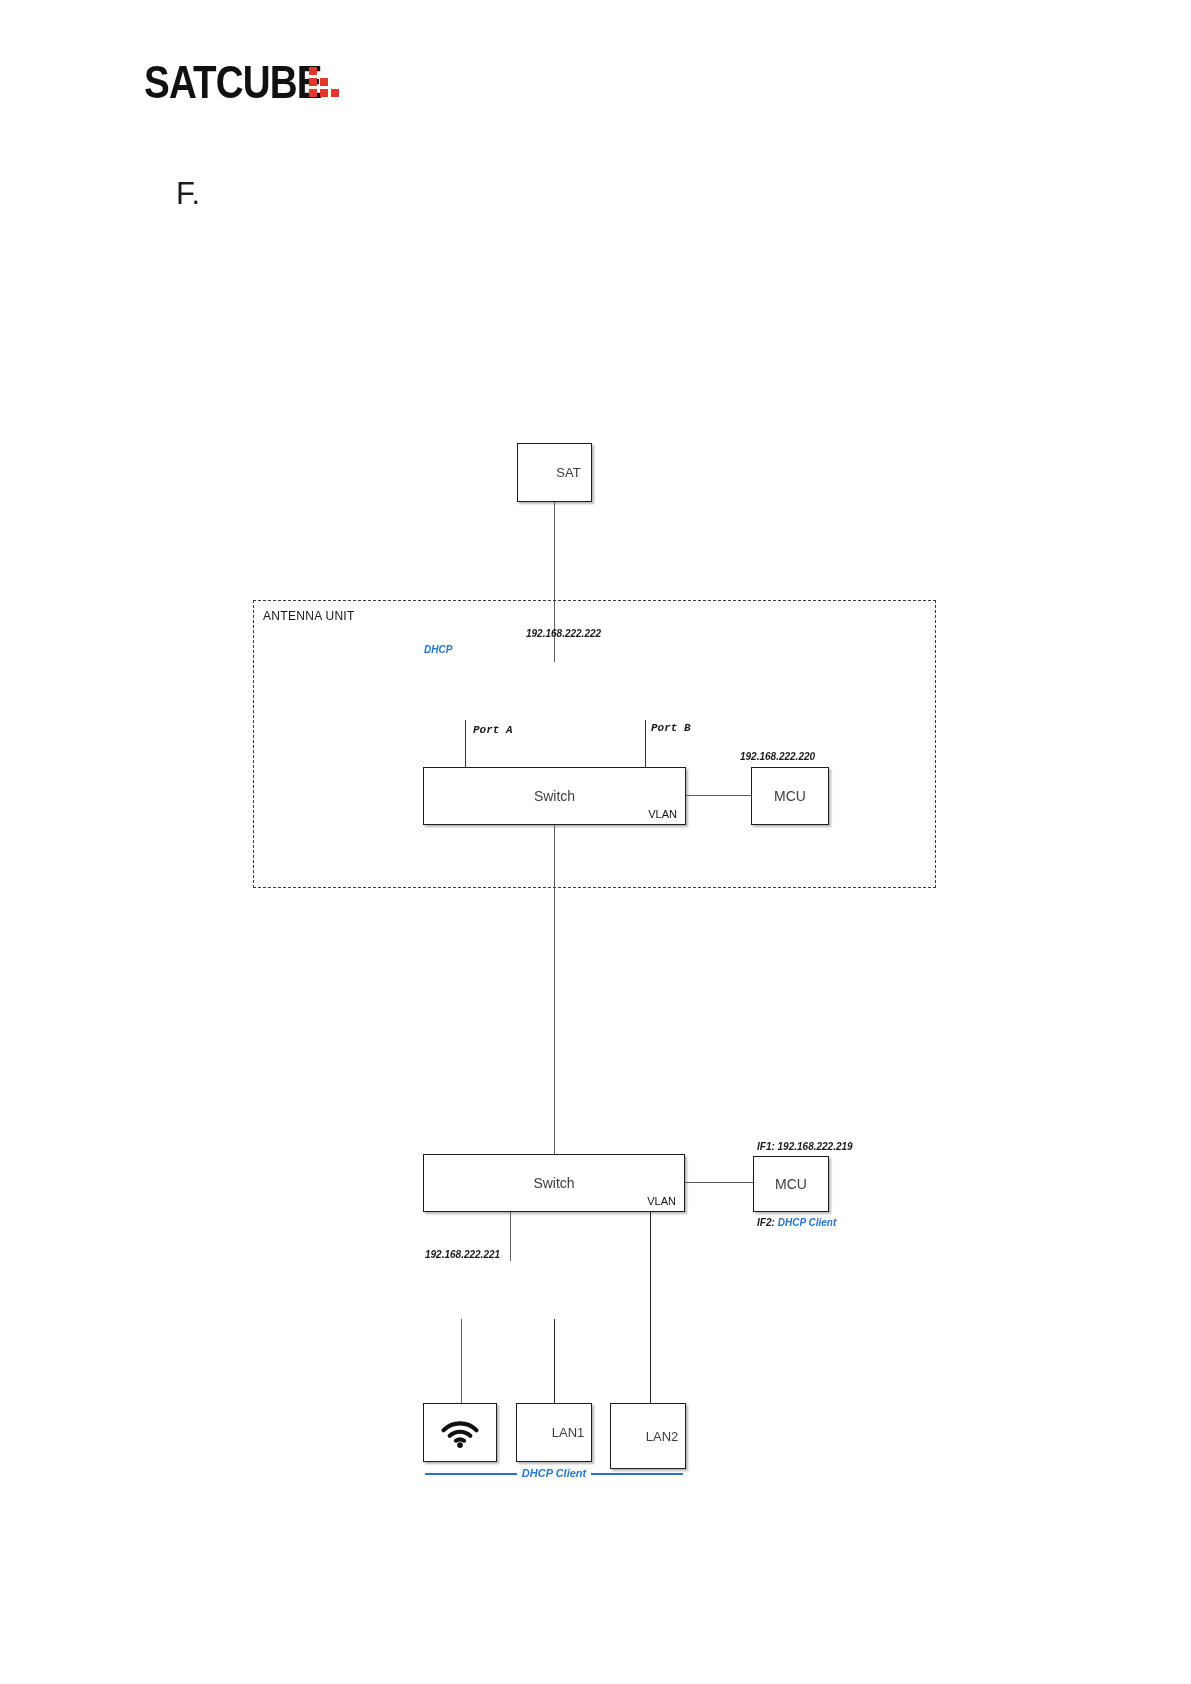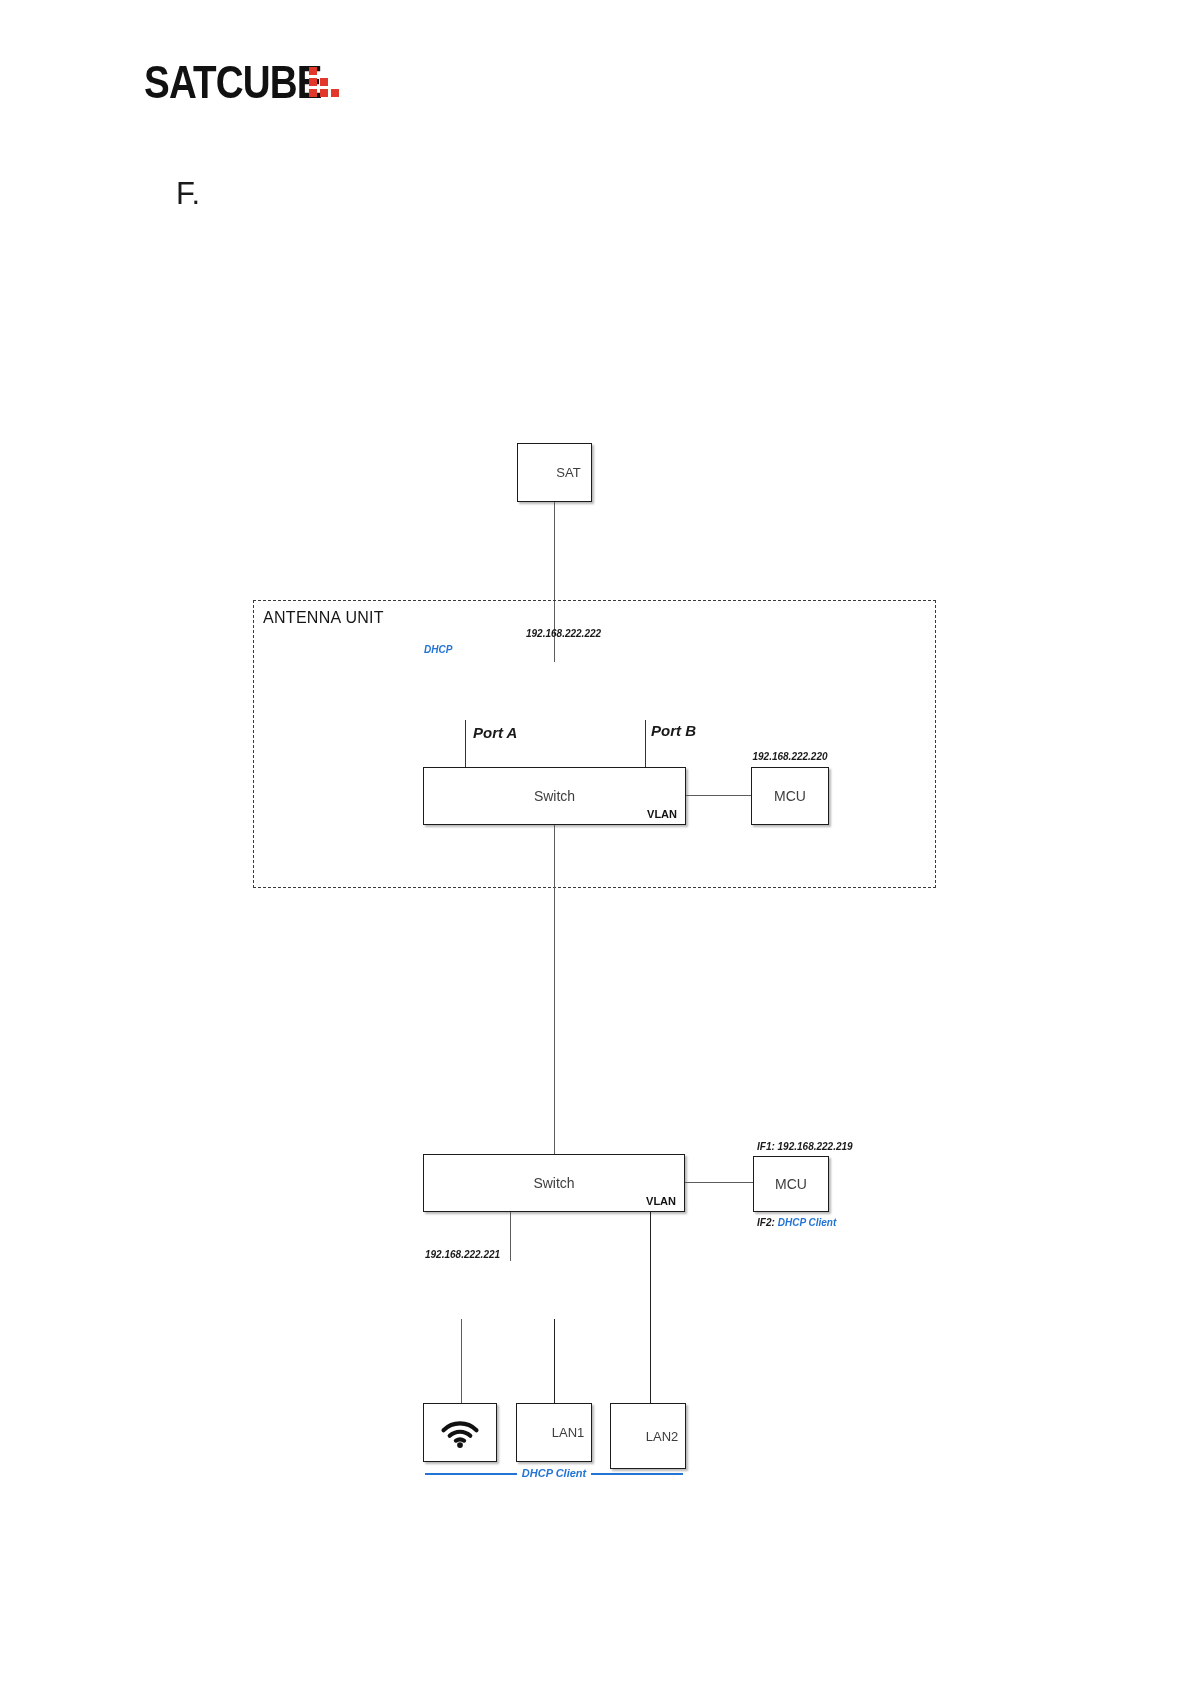--- a/index.html
+++ b/index.html
@@ -32,35 +32,35 @@
     box-shadow:2px 2px 2px rgba(0,0,0,0.28);
     display:flex; align-items:center; justify-content:center;
     font-size:14px; color:#3d3d3d;
   }
   .vline { position:absolute; width:1px; background:#5c5c5c; }
   .hline { position:absolute; height:1px; background:#5c5c5c; }
   .unit {
     position:absolute; border:1px dashed #3a3a3a; background:transparent;
   }
   .unit-title {
-    position:absolute; left:9px; top:8px; font-size:16px; color:#161616;
+    position:absolute; left:9px; top:8px; font-size:12px; color:#161616;
     letter-spacing:0.3px; white-space:nowrap;
   }
   .ip-label {
     position:absolute; font-size:10px; font-style:italic; font-weight:bold;
     color:#1a1a1a; white-space:nowrap;
   }
   .blue { color:#2374d4; }
   .port-label {
-    position:absolute; font-size:15px; font-style:italic; font-weight:bold;
-    color:#1a1a1a; white-space:nowrap;
+    position:absolute; font-size:11px; font-style:italic; font-weight:bold;
+    color:#1a1a1a; white-space:nowrap;font-family:Liberation Mono, monospace;
   }
   .vlan-label {
     position:absolute; right:8px; bottom:4px;
-    font-size:11px; font-weight:bold; color:#111;
+    font-size:11px; font-weight:normal; color:#111;
   }
   .small-node { font-size:13px;padding-left:28px; }
   .dhcp-underline { position:absolute; height:2px; background:#2374d4; }
   .dhcp-bottom-label {
     position:absolute; font-size:11px; font-style:italic; font-weight:bold;
     color:#2374d4; text-align:center; white-space:nowrap;
   }
   .wifi-svg { width:44px; height:34px; display:block; }
 </style>
 </head>
@@ -99,21 +99,21 @@
   <div class="vline" style="left:465px; top:720px; height:47px; background:#333;"></div>
   <div class="vline" style="left:645px; top:720px; height:47px; background:#333;"></div>
   <div class="port-label" style="left:473px; top:724px;">Port A</div>
   <div class="port-label" style="left:651px; top:722px;">Port B</div>
 
   <div class="node" style="left:423px; top:767px; width:263px; height:58px;">
     <span>Switch</span>
     <span class="vlan-label">VLAN</span>
   </div>
 
-  <div class="ip-label" style="left:740px; top:751px; width:100px; text-align:center;">192.168.222.220</div>
+  <div class="ip-label" style="left:740px; top:751px; width:100px; ">192.168.222.220</div>
   <div class="node" style="left:751px; top:767px; width:78px; height:58px;">
     <span>MCU</span>
   </div>
   <div class="hline" style="left:686px; top:795px; width:65px;"></div>
 
   <div class="vline" style="left:554px; top:825px; height:329px;"></div>
 
 
   <div class="node" style="left:423px; top:1154px; width:262px; height:58px;">
     <span>Switch</span>

